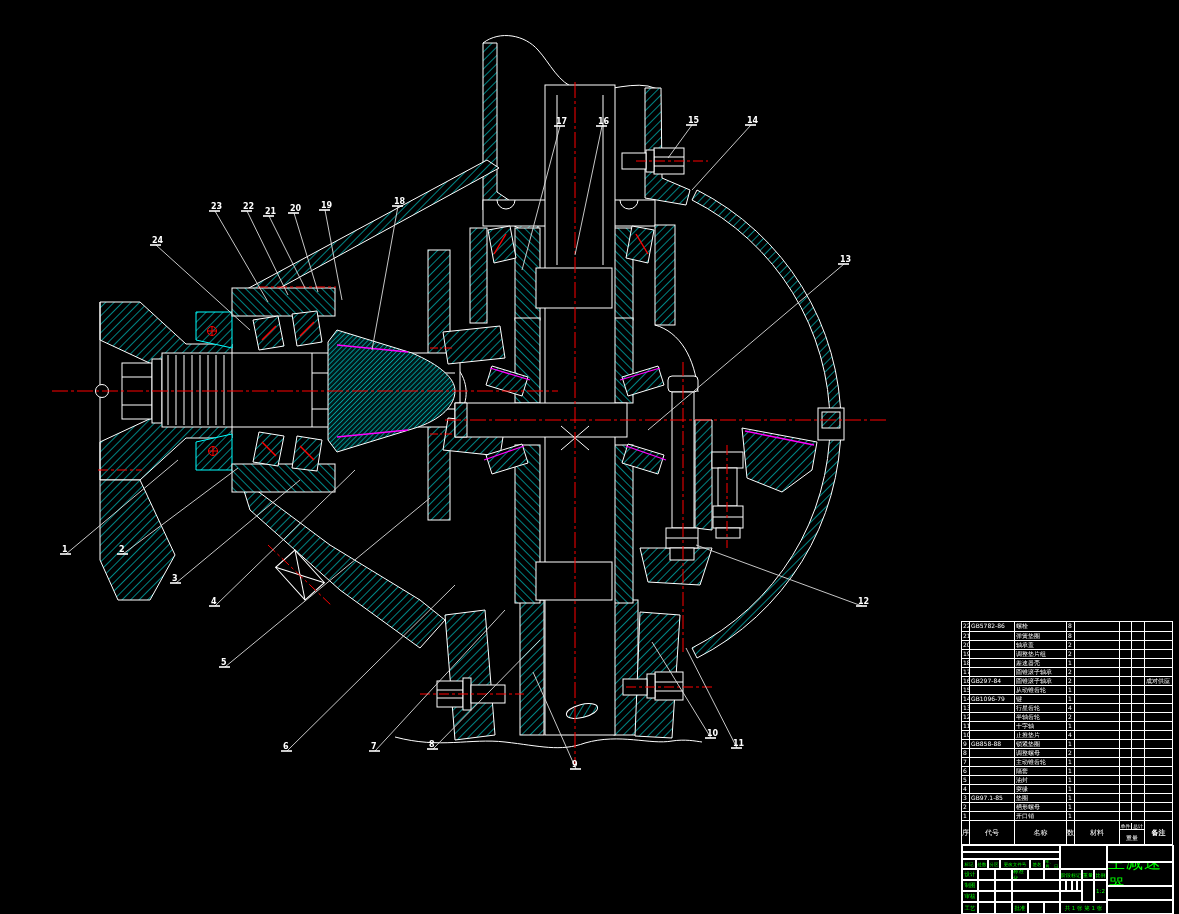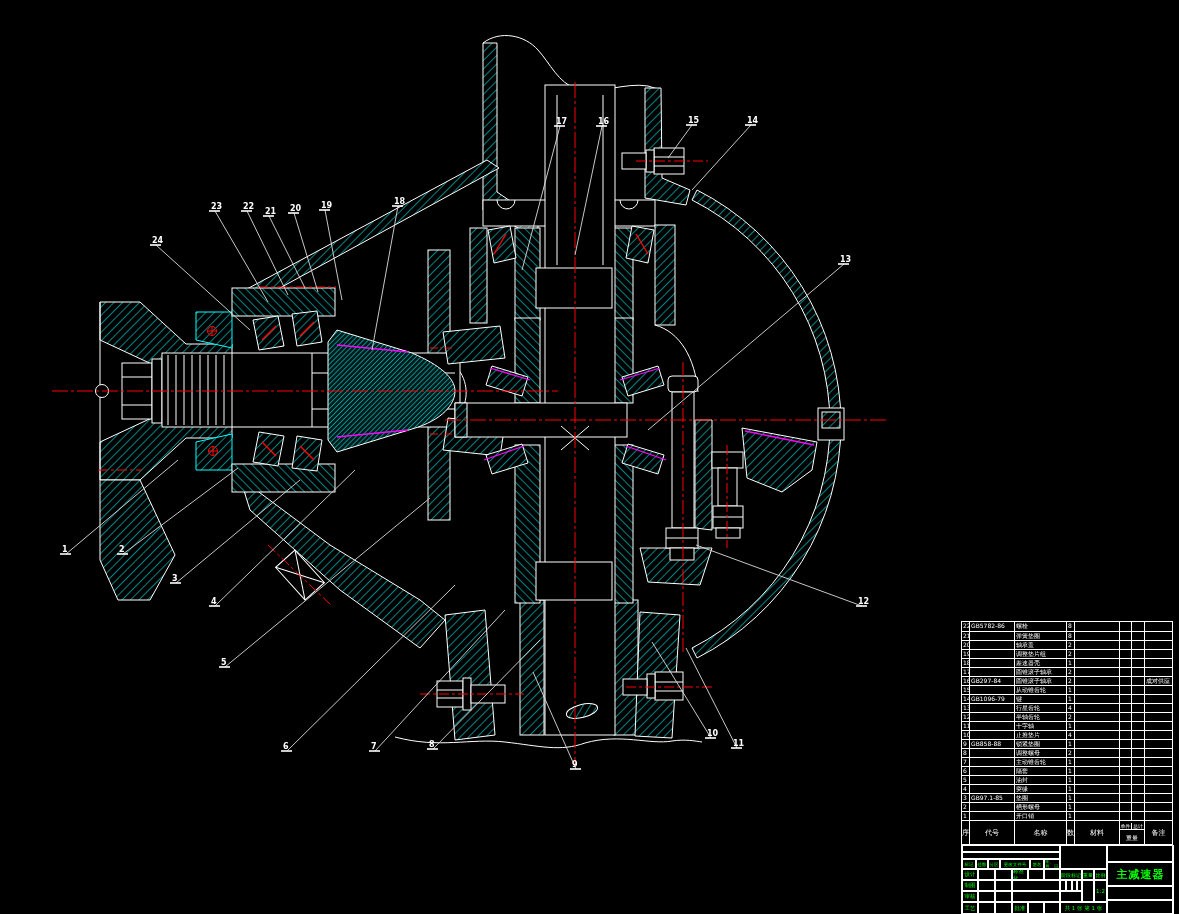--- a/index.html
+++ b/index.html
@@ -14,31 +14,31 @@
       border-top:1px solid #fff;box-sizing:border-box;}
   .prow:first-child{border-top:none;}
   .pcell{border-right:1px solid #fff;box-sizing:border-box;font-size:6px;line-height:8px;
       overflow:hidden;white-space:nowrap;padding-left:1px;color:#fff;}
   .pcell:last-child{border-right:none;}
   #parts-header{position:absolute;left:0;top:200px;width:212px;height:24px;display:grid;
       grid-template-columns:8px 45px 52px 8px 45px 25px 27px;border:1px solid #fff;
       border-top:none;box-sizing:border-box;}
   .hcell{border-right:1px solid #fff;box-sizing:border-box;font-size:7px;display:flex;
       align-items:center;justify-content:center;overflow:hidden;color:#fff;}
-  .hcell:last-child{border-right:none;}
+  .hcell:last-child{border-right:none;font-weight:bold;}
   .wsplit{display:grid;grid-template-rows:1fr 1fr;}
   .wtop{display:grid;grid-template-columns:12px 12px;border-bottom:1px solid #fff;box-sizing:border-box;}
   .wtop span{font-size:5px;display:flex;align-items:center;justify-content:center;border-right:1px solid #fff;box-sizing:border-box;}
   .wtop span:last-child{border-right:none;}
   .wbot{font-size:6px;display:flex;align-items:center;justify-content:center;}
   #title-block{position:absolute;left:0;top:224px;width:212px;height:69px;
       border:1px solid #fff;border-top:none;box-sizing:border-box;}
   .tb{position:absolute;border:0.5px solid #fff;box-sizing:border-box;overflow:hidden;
       display:flex;align-items:center;justify-content:center;font-size:5.5px;color:#00ff00;}
-  .tb-title{font-size:11px;font-weight:bold;letter-spacing:1px;}
+  .tb-title{font-size:17px;font-weight:normal;letter-spacing:1px;}
 </style>
 </head>
 <body>
 
 <div id="stage">
 
 <svg id="drawing" width="1179" height="914" viewBox="0 0 1179 914" style="position:absolute;left:0;top:0;">
   <defs>
     <pattern id="h1" patternUnits="userSpaceOnUse" width="6" height="6" patternTransform="rotate(45)">
       <rect width="6" height="6" fill="#000"></rect>

